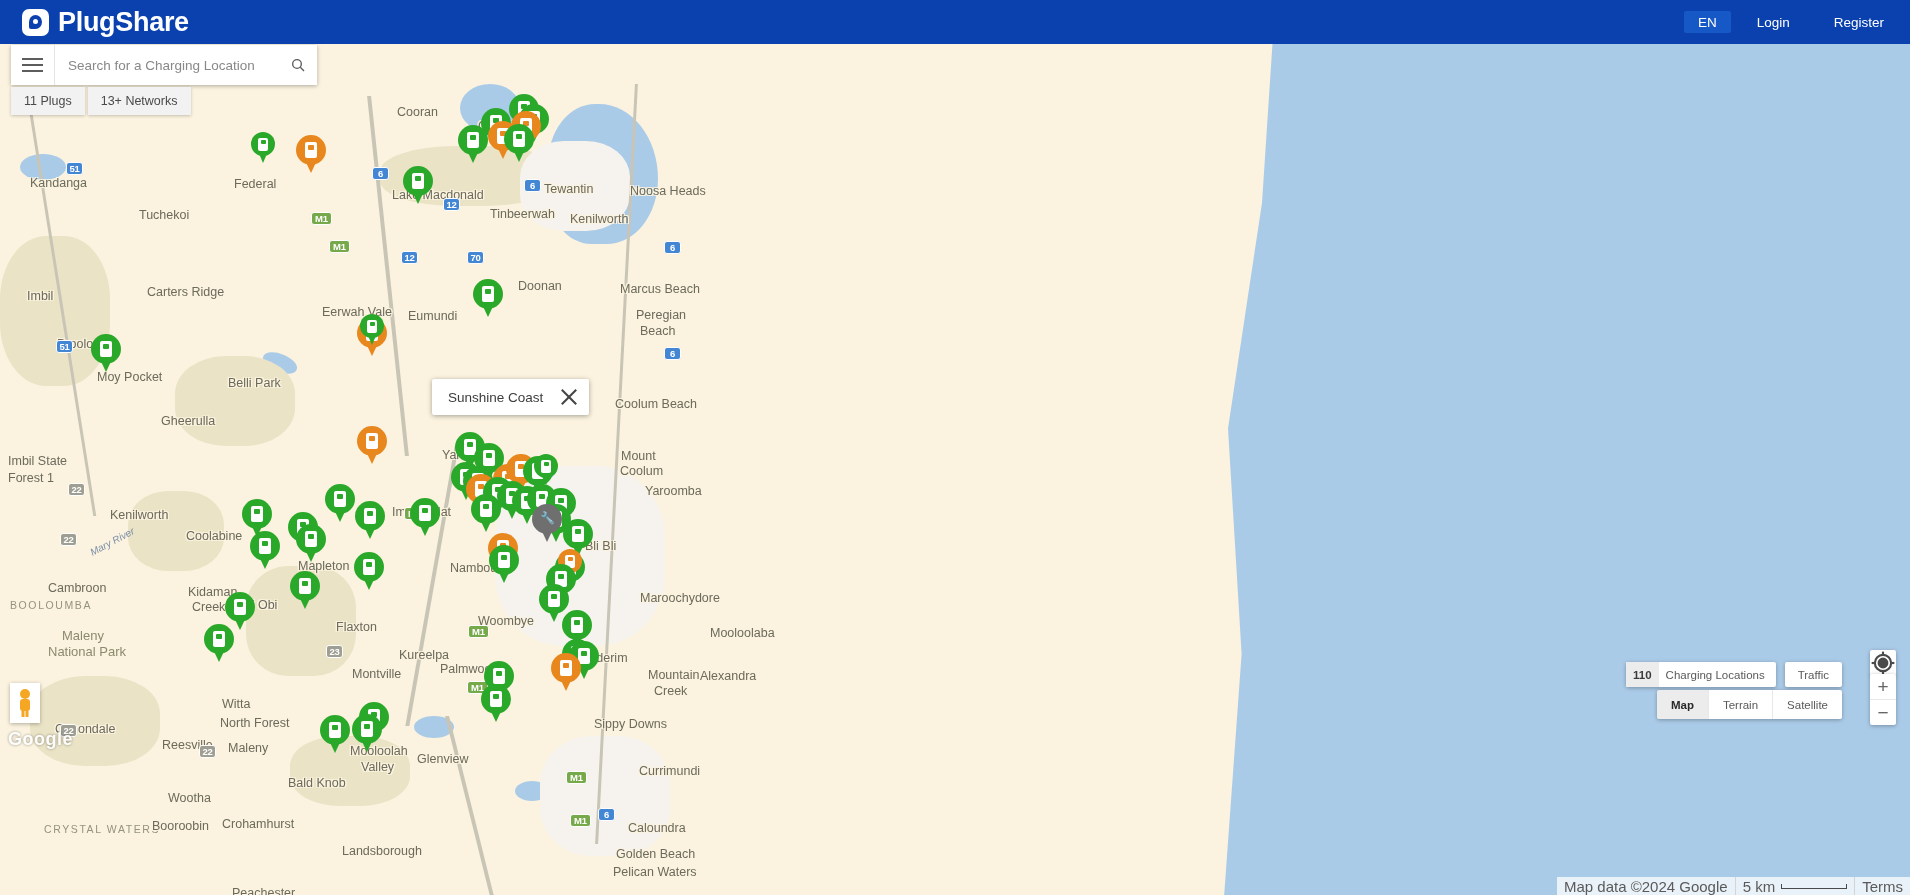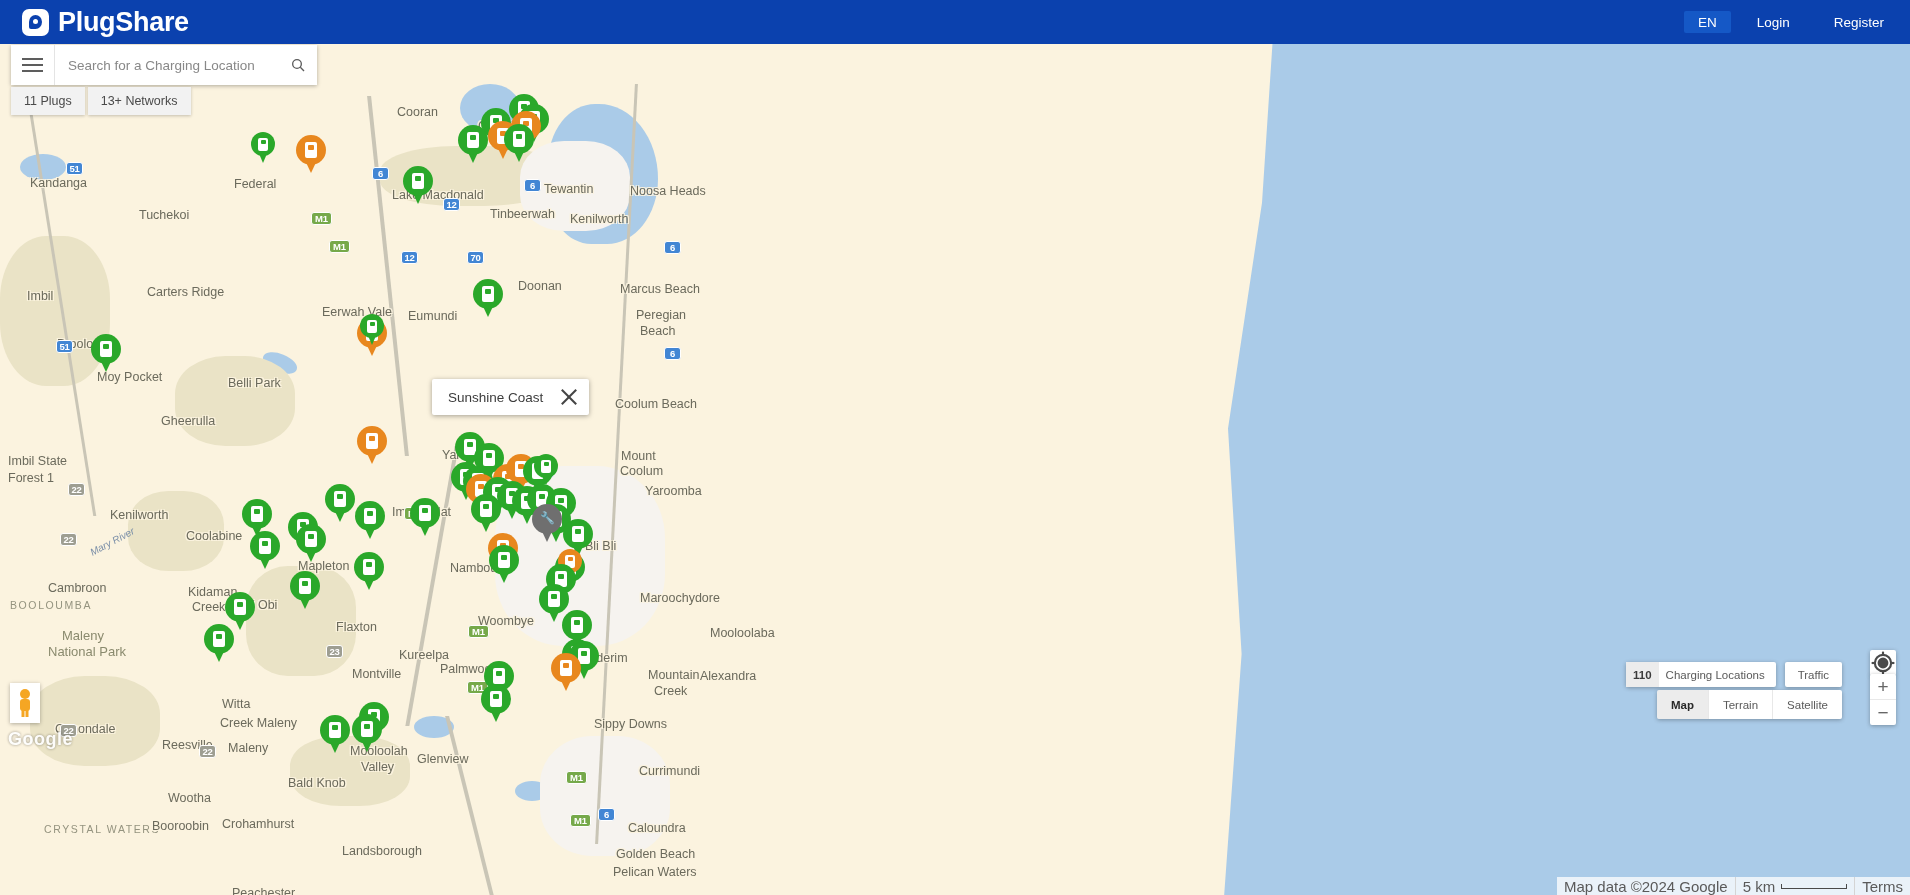--- a/index.html
+++ b/index.html
@@ -345,21 +345,21 @@
       <div class="place " style="left: 30px; top: 140px;">Kandanga</div>
       <div class="place " style="left: 186px; top: 141px; margin-left: 48px;">Federal</div>
       <div class="place " style="left: 161px; top: 378px;">Gheerulla</div>
       <div class="place " style="left: 8px; top: 418px;">Imbil State</div>
       <div class="place " style="left: 8px; top: 435px;">Forest 1</div>
       <div class="place park-lbl" style="left: 62px; top: 592px;">Maleny</div>
       <div class="place park-lbl" style="left: 48px; top: 608px;">National Park</div>
       <div class="place " style="left: 55px; top: 686px;">Conondale</div>
       <div class="place caps" style="left: 44px; top: 787px;">CRYSTAL WATERS</div>
       <div class="place " style="left: 162px; top: 702px;">Reesville</div>
-      <div class="place " style="left: 220px; top: 680px;">Creek Maleny</div>
+      <div class="place " style="left: 220px; top: 680px;">North Forest</div>
       <div class="place " style="left: 228px; top: 705px;">Maleny</div>
       <div class="place " style="left: 168px; top: 755px;">Wootha</div>
       <div class="place " style="left: 152px; top: 783px;">Booroobin</div>
       <div class="place " style="left: 288px; top: 740px;">Bald Knob</div>
       <div class="place " style="left: 417px; top: 716px;">Glenview</div>
       <div class="place " style="left: 350px; top: 708px;">Mooloolah</div>
       <div class="place " style="left: 361px; top: 724px;">Valley</div>
       <div class="place " style="left: 342px; top: 808px;">Landsborough</div>
       <div class="place " style="left: 222px; top: 781px;">Crohamhurst</div>
       <div class="place " style="left: 232px; top: 850px;">Peachester</div>

